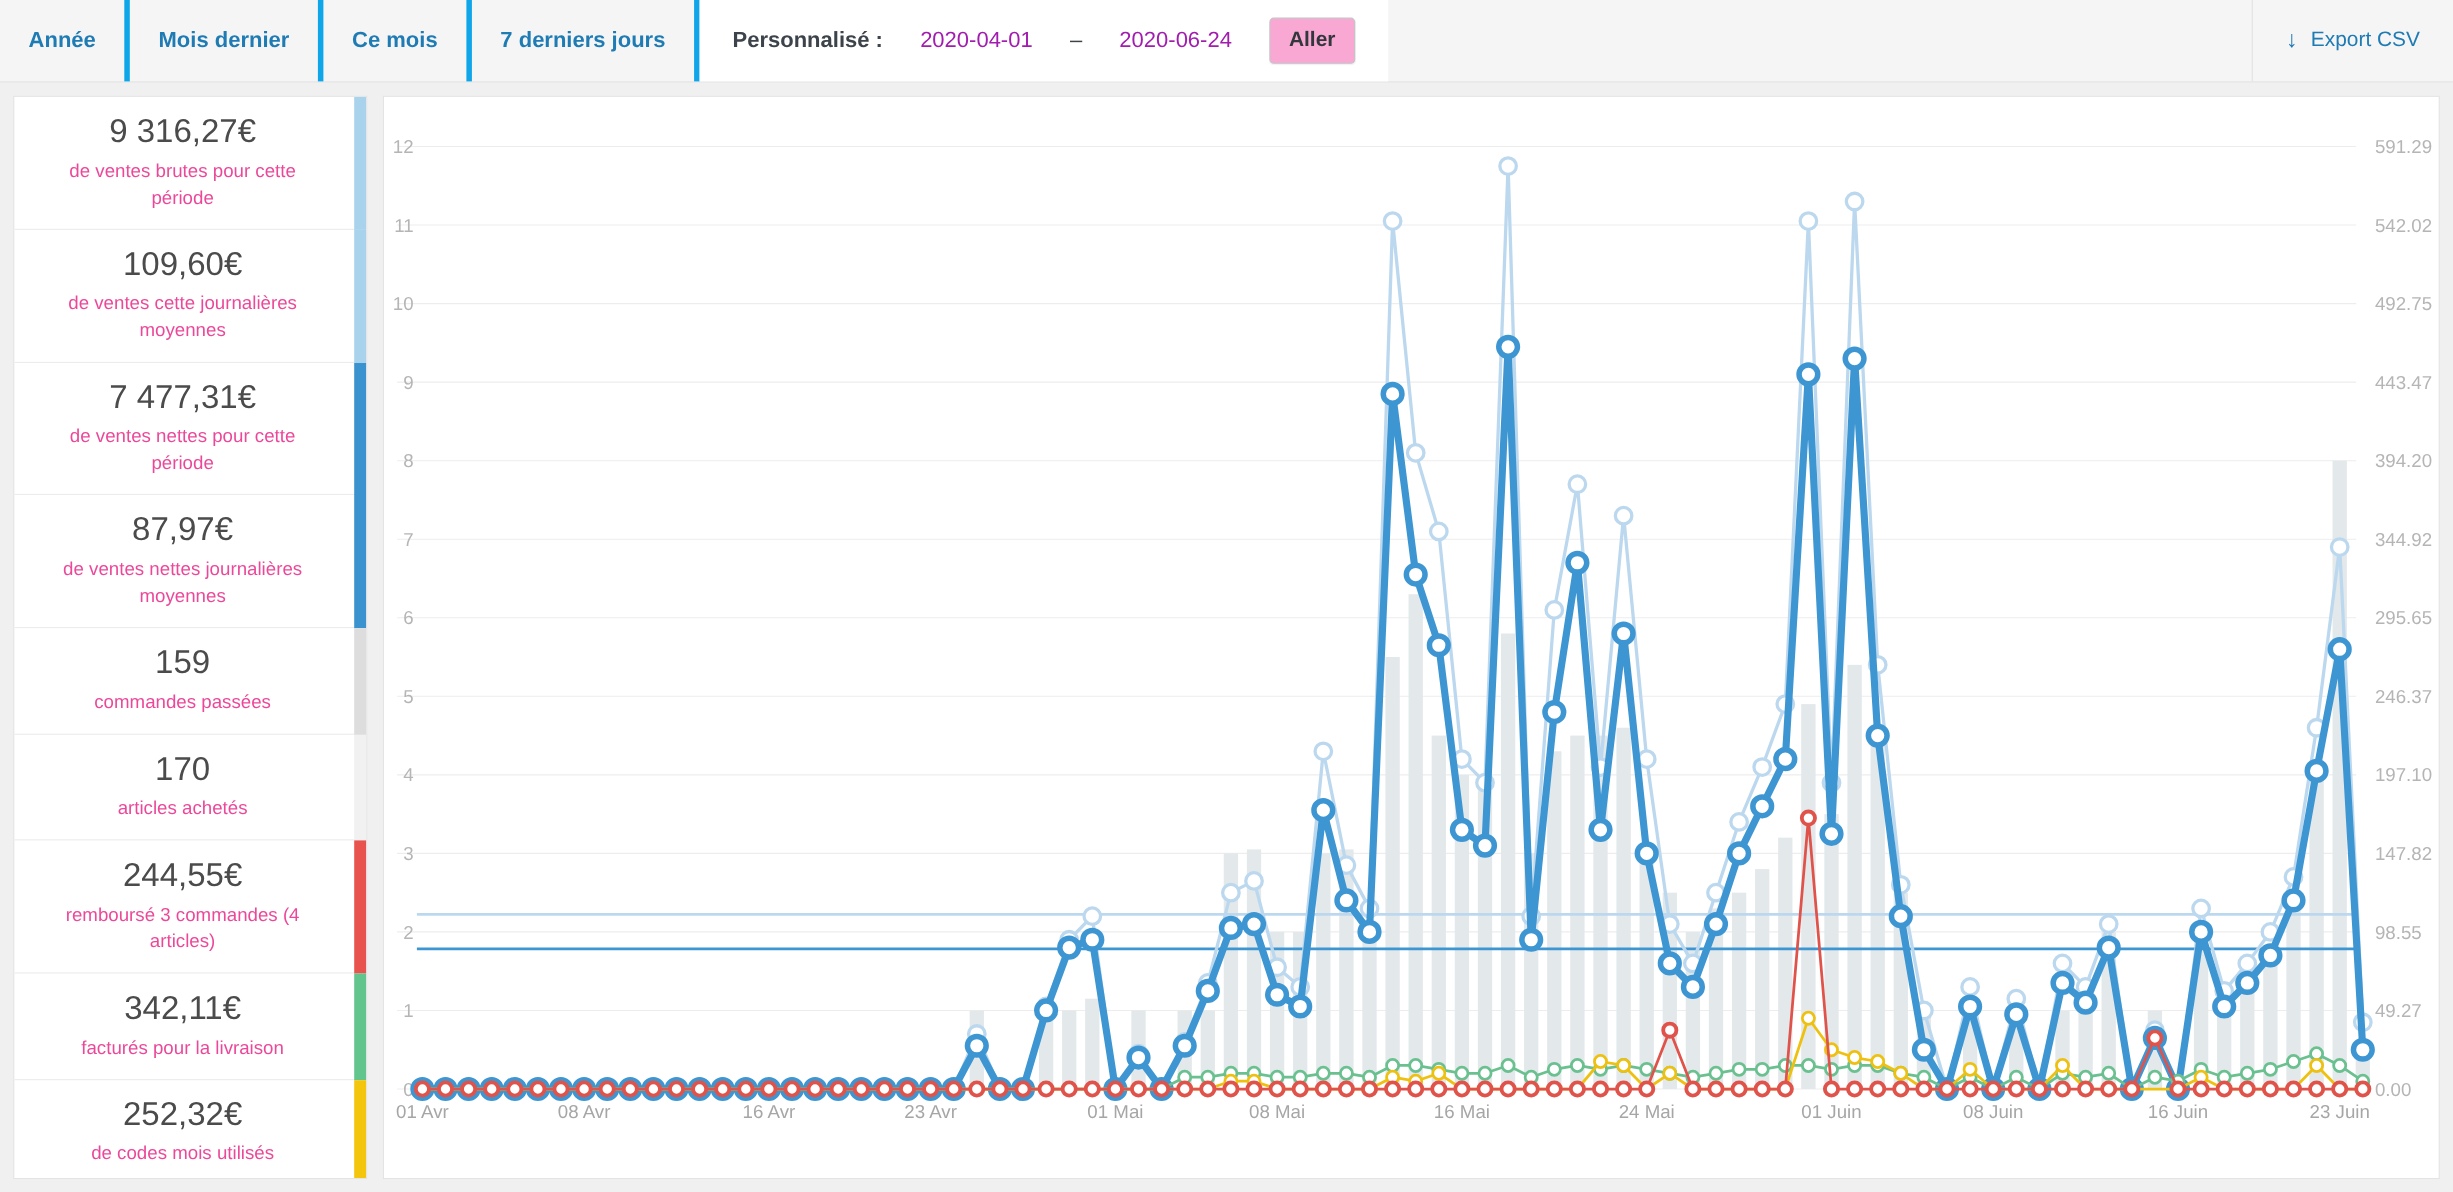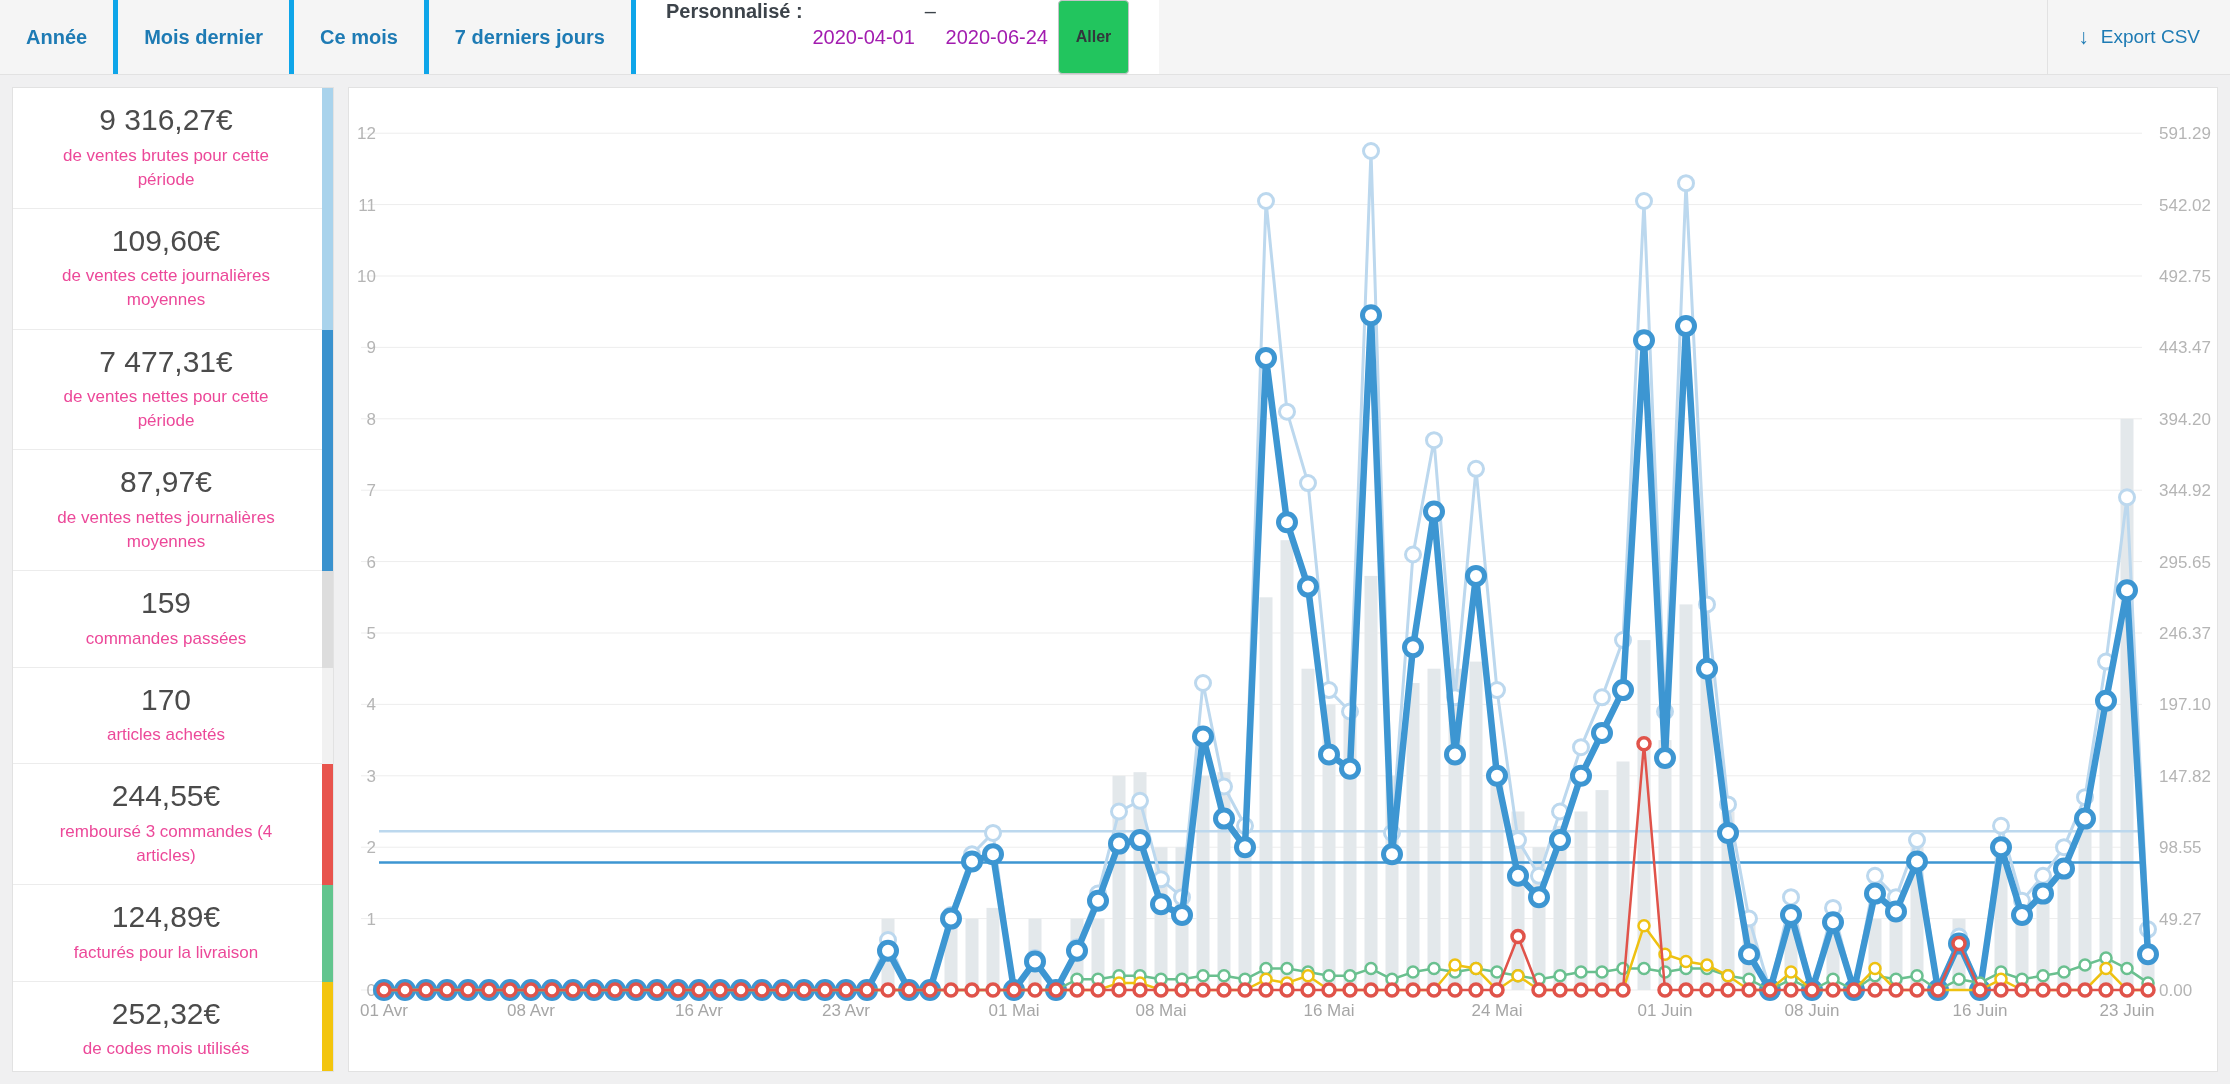--- a/index.html
+++ b/index.html
@@ -4,28 +4,28 @@
 <style>
   * { margin:0; padding:0; box-sizing:border-box; }
   html,body { width:2230px; height:1084px; overflow:hidden;
     font-family:"Liberation Sans", sans-serif; background:#f0f0f1; }
 
   
   .topbar { height:75px; background:#f5f5f5; border-bottom:1px solid #e2e2e2;
     display:flex; align-items:stretch; }
   .tab { display:flex; align-items:center; padding:0 26px; font-size:20px; font-weight:700;
     color:#1e7bb4; border-right:5px solid #0ea5e9; cursor:pointer; white-space:nowrap; }
-  .custom-range { background:#fff; display:flex; 
+  .custom-range { background:#fff; display:flex; align-items:center; gap:24px;
     padding:0 30px; font-size:20px; }
   .custom-label { font-weight:700; color:#3c434a; white-space:nowrap; }
   .date-input { border:none; background:transparent; font-family:"Liberation Sans",sans-serif;
     font-size:20px; color:#a21caf; width:122px; text-align:center; }
   .date-dash { color:#3c434a; }
-  .go-btn { padding:9px 17px; border:1px solid #c3c4c7; border-radius:4px; background:#22c55e;
-    font-family:"Liberation Sans",sans-serif; font-size:16px; font-weight:700; color:#32373c;
+  .go-btn { padding:9px 17px; border:1px solid #c3c4c7; border-radius:4px; background:#f9a8d4;
+    font-family:"Liberation Sans",sans-serif; font-size:19px; font-weight:700; color:#32373c;
     cursor:pointer; box-shadow:0 1px 1px rgba(0,0,0,.06); }
   .topbar-fill { flex:1; }
   .export { display:flex; align-items:center; gap:12px; padding:0 30px;
     border-left:1px solid #e2e2e2; color:#1e7bb4; font-size:19px; cursor:pointer; white-space:nowrap; }
   .export-arrow { font-size:21px; }
 
   
   .main { display:flex; gap:14px; padding:12px; height:1009px;text-align:center; }
 
   
@@ -96,21 +96,21 @@
       <div class="stat-value">170</div>
       <div class="stat-label">articles achetés</div>
       <div class="stat-accent" style="background: rgb(241, 241, 241);"></div>
     </div>
     <div class="stat-item">
       <div class="stat-value">244,55€</div>
       <div class="stat-label">remboursé 3 commandes (4 articles)</div>
       <div class="stat-accent" style="background: rgb(232, 84, 77);"></div>
     </div>
     <div class="stat-item">
-      <div class="stat-value">124,89€</div>
+      <div class="stat-value">342,11€</div>
       <div class="stat-label">facturés pour la livraison</div>
       <div class="stat-accent" style="background: rgb(98, 197, 142);"></div>
     </div>
     <div class="stat-item">
       <div class="stat-value">252,32€</div>
       <div class="stat-label">de codes mois utilisés</div>
       <div class="stat-accent" style="background: rgb(243, 197, 13);"></div>
     </div>
   </div>
 

